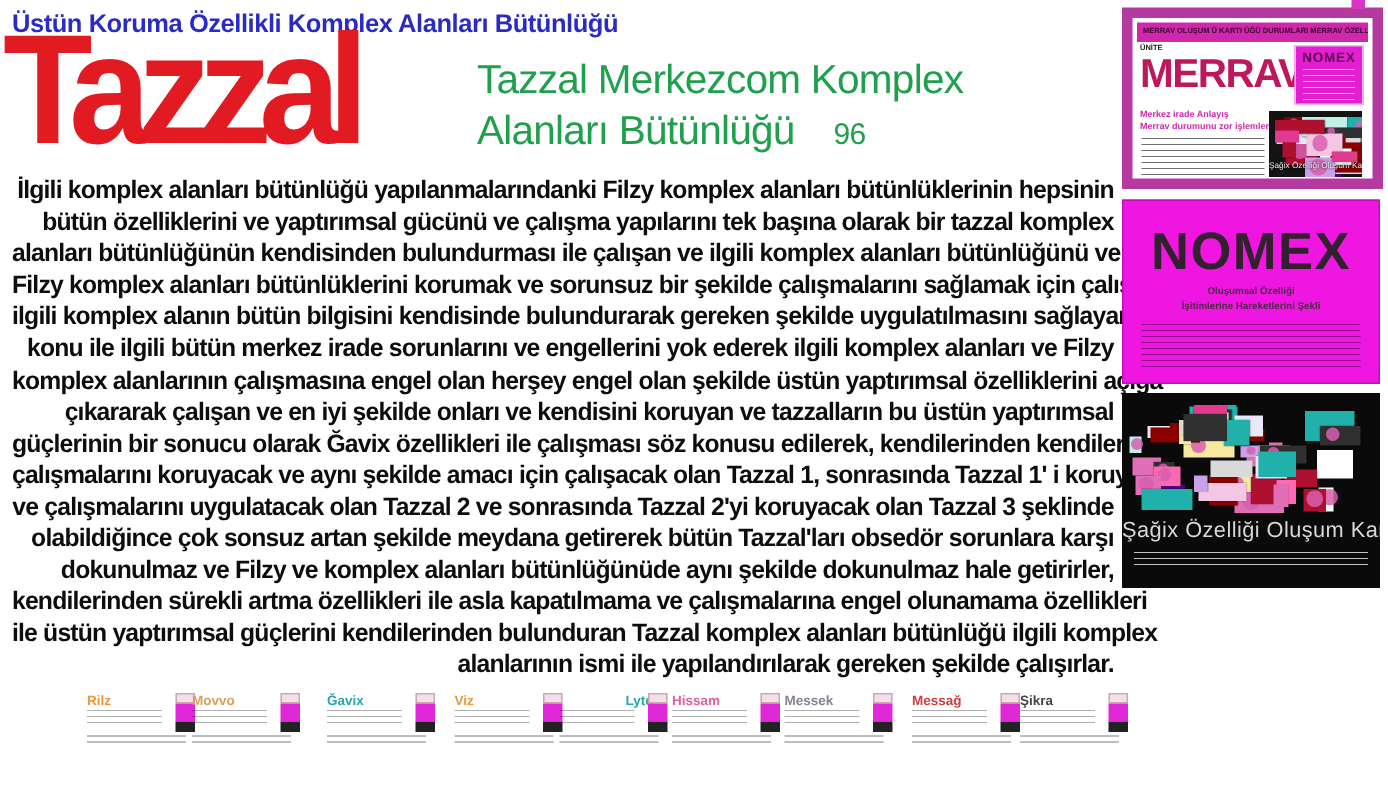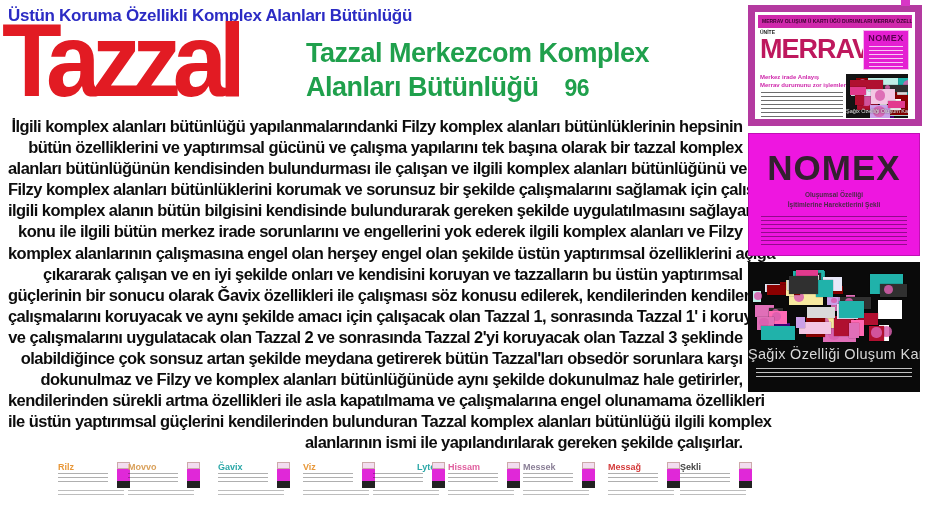--- a/index.html
+++ b/index.html
@@ -5,23 +5,23 @@
   html,body{margin:0;padding:0;background:#fff;}
   #page{position:relative;width:925px;height:527px;background:#fff;overflow:hidden;
         font-family:"Liberation Sans",sans-serif;}
 
   
   .top-title{position:absolute;left:8px;top:6px;font-size:17px;font-weight:bold;
              color:#2b2bc4;letter-spacing:-0.3px;white-space:nowrap;}
   .logo{position:absolute;left:2px;top:8px;font-size:104px;font-weight:bold;
         color:#e21b23;letter-spacing:-9px;line-height:1;transform:scaleX(.94);
         transform-origin:left top;}
-  .subtitle{position:absolute;left:306px;top:36px;color:#1fa04c;font-weight:bold;
+  .subtitle{position:absolute;left:318px;top:36px;color:#1fa04c;font-weight:normal;
             font-size:27px;line-height:34px;letter-spacing:-0.5px;white-space:nowrap;}
-  .subtitle .num{font-size:23px;margin-left:26px;}
+  .subtitle .num{font-size:20px;margin-left:26px;}
 
   
   #body-lines{position:absolute;left:8px;top:116px;width:748px;text-align:right;}
   .body-line{font-size:16.8px;font-weight:bold;color:#0d0d0d;line-height:21.1px;
              letter-spacing:-0.55px;white-space:nowrap;transform:scaleX(.982);
              transform-origin:left top;}
 
   
   .fineprint{background:repeating-linear-gradient(to bottom,
               rgba(20,20,20,.62) 0 1px, transparent 1px 4px);}
@@ -342,21 +342,21 @@
         <div class="logo-name" style="color: rgb(212, 58, 58);">Messağ</div>
         <div class="fineprint" style="position: absolute; left: 0px; top: 11px; width: 50px; height: 9px; opacity: 0.55;"></div>
         <div class="thumb-stack">
           <div class="t1"></div>
           <div class="t2"></div>
           <div class="t3"></div>
         </div>
         <div class="fineprint" style="position: absolute; left: 0px; top: 28px; width: 66px; height: 6px; opacity: 0.45;"></div>
       </div>
       <div class="logo-card" style="left: 680px;">
-        <div class="logo-name" style="color: rgb(68, 68, 68);">Şekli</div>
+        <div class="logo-name" style="color: rgb(68, 68, 68);">Şikra</div>
         <div class="fineprint" style="position: absolute; left: 0px; top: 11px; width: 50px; height: 9px; opacity: 0.55;"></div>
         <div class="thumb-stack">
           <div class="t1"></div>
           <div class="t2"></div>
           <div class="t3"></div>
         </div>
         <div class="fineprint" style="position: absolute; left: 0px; top: 28px; width: 66px; height: 6px; opacity: 0.45;"></div>
       </div>
     </div>
 

